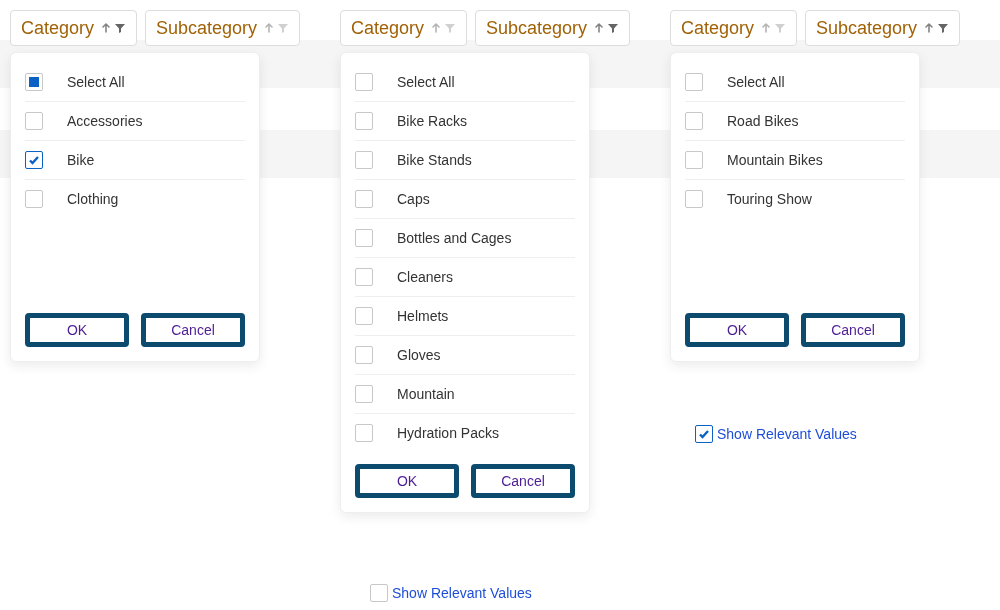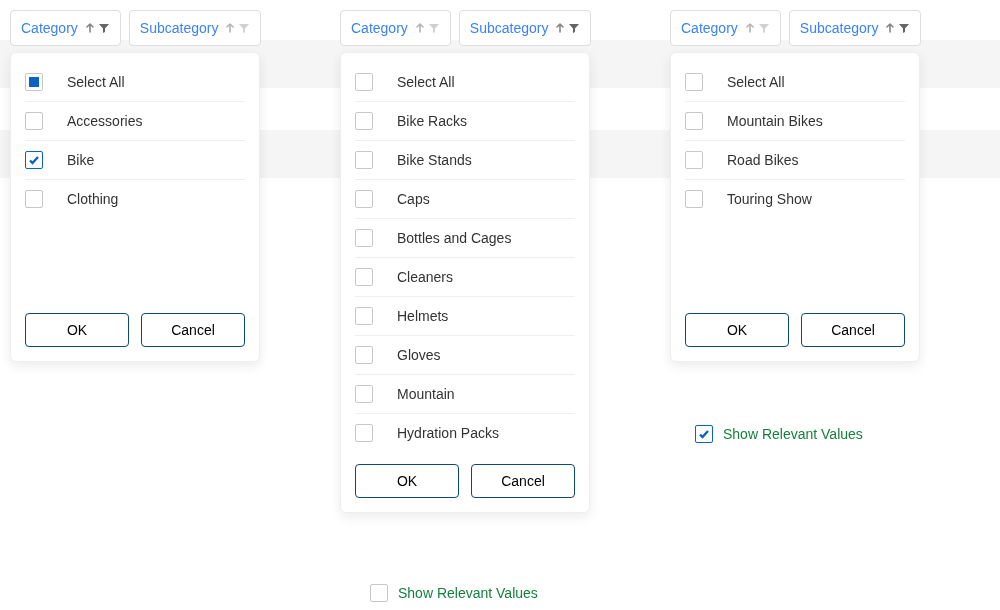--- a/index.html
+++ b/index.html
@@ -40,22 +40,22 @@
   .hdr-btn {
     display: flex;
     align-items: center;
     gap: 6px;
     height: 36px;
     padding: 0 10px;
     border: 1px solid #ddd;
     border-radius: 4px;
     background: #fff;
     cursor: pointer;
-    font-size: 14px;
-    color: #3b82f6;
+    font-size: 18px;
+    color: #a16207;
   }
   .hdr-btn .icons {
     display: flex;
     gap: 2px;
     align-items: center;
     opacity: 0.55;
   }
   .hdr-btn .icons.active { opacity: 0.9; }
   .arrow-up, .funnel {
     width: 12px; height: 12px;
@@ -111,41 +111,41 @@
   .spacer { flex: 1; }
 
   .btn-row {
     display: flex;
     gap: 12px;
     padding: 12px 14px 0;
   }
   .btn {
     flex: 1;
     height: 34px;
-    border: 1px solid #0c4a6e;
+    border: 5px solid #0c4a6e;
     background: #fff;
     border-radius: 4px;
     font-size: 14px;
     cursor: pointer;
     display: flex;
     align-items: center;
     justify-content: center;
-    color: #000000;
+    color: #4c1d95;
   }
 
   .g1-drop { min-height: 310px; display:flex; flex-direction:column; }
   .g3-drop { min-height: 310px; display:flex; flex-direction:column; }
 
   .srv {
     position: absolute;
     display: flex;
     align-items: center;
-    gap: 10px;
+    gap: 4px;
     font-size: 14px;
-    color: #15803d;
+    color: #1d4ed8;
   }
   #srv2 { left: 370px; top: 584px; }
   #srv3 { left: 695px; top: 425px; }
 </style>
 </head>
 <body>
 
 <div class="band band1"></div>
 <div class="band band2"></div>
 
@@ -328,25 +328,25 @@
       </div>
     </div>
     <div class="dropdown g3-drop">
       <div class="list">
         <div class="list-item">
           <span class="cbox"></span>
           <span>Select All</span>
         </div>
         <div class="list-item">
           <span class="cbox"></span>
+          <span>Road Bikes</span>
+        </div>
+        <div class="list-item">
+          <span class="cbox"></span>
           <span>Mountain Bikes</span>
-        </div>
-        <div class="list-item">
-          <span class="cbox"></span>
-          <span>Road Bikes</span>
         </div>
         <div class="list-item">
           <span class="cbox"></span>
           <span>Touring Show</span>
         </div>
       </div>
       <div class="spacer"></div>
       <div class="btn-row">
         <div class="btn">OK</div>
         <div class="btn">Cancel</div>

